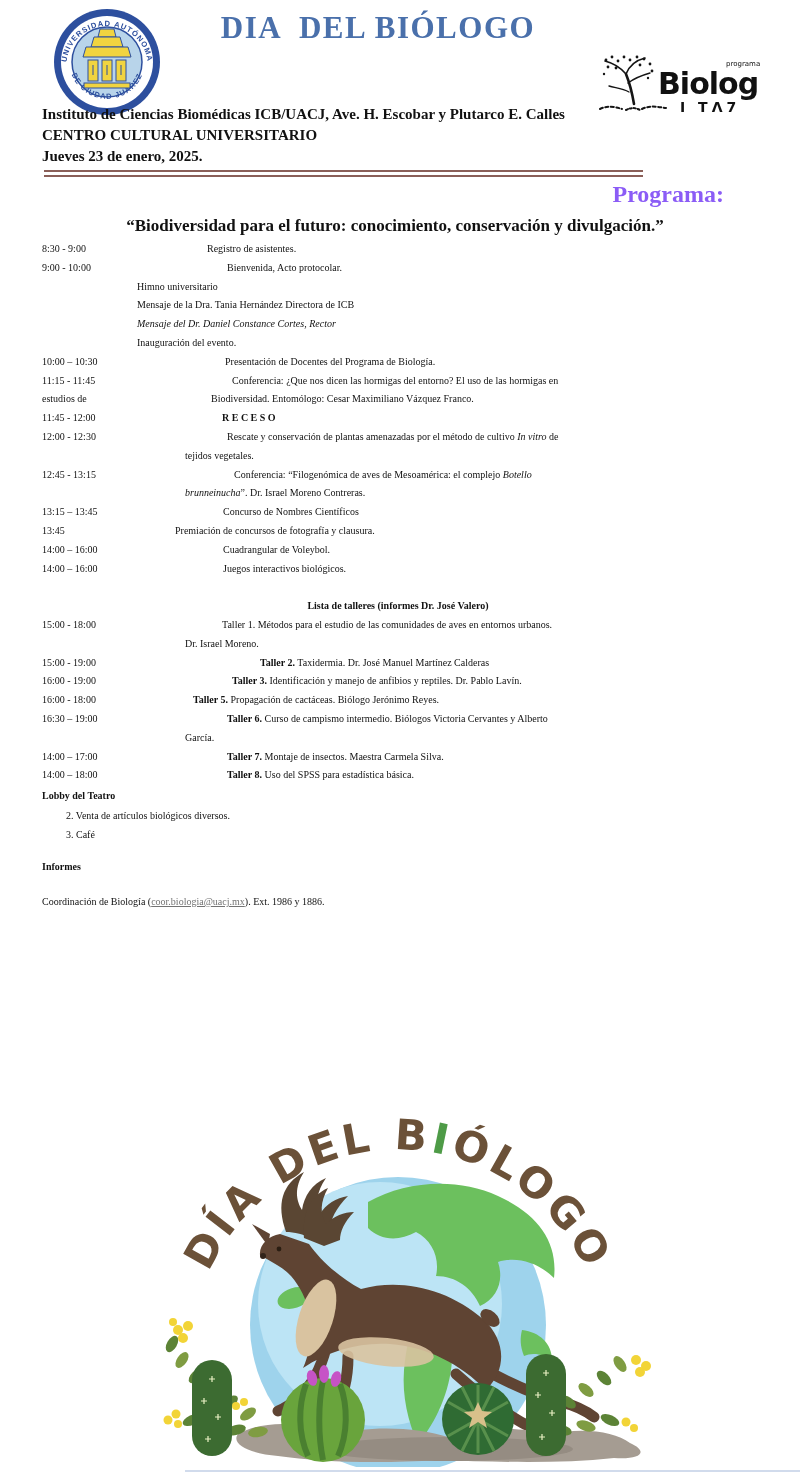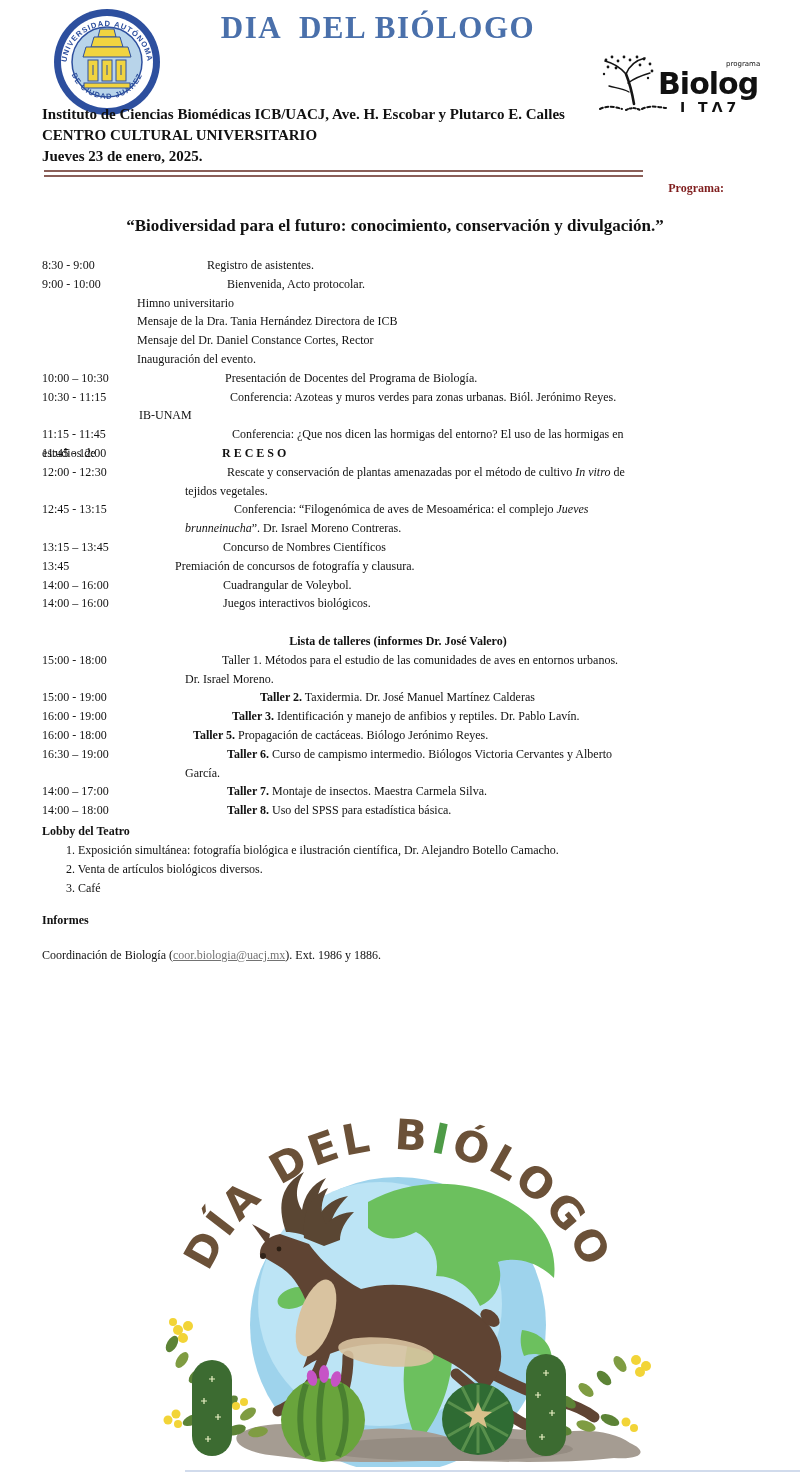--- a/index.html
+++ b/index.html
@@ -7,25 +7,25 @@
         font-family:"Liberation Serif",serif;color:#111;}
   
   .doc-title{position:absolute;top:10px;left:0;width:800px;text-align:center;
              transform:translateX(-22px);font-size:31px;font-weight:bold;
              color:#4a70ab;letter-spacing:1.5px;white-space:pre;}
   .seal{position:absolute;left:52px;top:5px;}
   .biolog{position:absolute;left:596px;top:52px;}
   .address{position:absolute;left:42px;top:104px;font-weight:bold;font-size:15px;line-height:21px;}
   .rule{position:absolute;left:44px;top:170px;width:599px;height:3px;
         border-top:2px solid #8a5f58;border-bottom:2px solid #8a5f58;}
-  .programa{position:absolute;top:181px;right:76px;font-size:12px;font-weight:bold;color:#7f1d1d;}
+  .programa{position:absolute;top:181px;right:76px;font-size:24px;font-weight:bold;color:#8b5cf6;}
   .quote{position:absolute;left:42px;top:216px;width:706px;text-align:center;
          font-size:17px;font-weight:bold;}
   
-  .schedule{position:absolute;left:42px;top:256px;width:712px;font-size:12px;line-height:18.8px;}
+  .schedule{position:absolute;left:42px;top:240px;width:712px;font-size:10px;line-height:18.8px;}
   .srow{position:relative;white-space:pre;min-height:18.8px;}
   .srow .time{position:absolute;left:0;top:0;width:130px;text-indent:0;white-space:pre-line;}
   .srow.center{text-align:center;padding-left:0 !important;text-indent:0 !important;font-weight:bold;}
   .srow.spacer{height:18.8px;}
   .lobby-title{font-weight:bold;margin-top:2px;}
   .lobby-item{padding-left:24px;white-space:pre;line-height:19px;}
   .informes-title{font-weight:bold;margin-top:13px;line-height:19px;}
   .contact{margin-top:16px;line-height:19px;white-space:pre;}
   .contact a{color:#737373;}
   
@@ -109,43 +109,41 @@
   <div class="programa">Programa:</div>
 
   <div class="quote">“Biodiversidad para el futuro: conocimiento, conservación y divulgación.”</div>
 
   <div class="schedule" id="schedule">
 
   <div class="srow" style="padding-left: 165px; text-indent: 0px;"><span class="time">8:30 - 9:00</span><span>Registro de asistentes.</span></div>
       <div class="srow" style="padding-left: 185px; text-indent: 0px;"><span class="time">9:00 - 10:00</span><span>Bienvenida, Acto protocolar.</span></div>
       <div class="srow" style="padding-left: 95px; text-indent: 0px;"><span>Himno universitario</span></div>
       <div class="srow" style="padding-left: 95px; text-indent: 0px;"><span>Mensaje de la Dra. Tania Hernández Directora de ICB</span></div>
-      <div class="srow" style="padding-left: 95px; text-indent: 0px;"><span>Mensaje del Dr. Daniel Constance Cortes, Rector</span></div>
+      <div class="srow" style="padding-left: 95px; text-indent: 0px; font-style: italic;"><span>Mensaje del Dr. Daniel Constance Cortes, Rector</span></div>
       <div class="srow" style="padding-left: 95px; text-indent: 0px;"><span>Inauguración del evento.</span></div>
       <div class="srow" style="padding-left: 183px; text-indent: 0px;"><span class="time">10:00 – 10:30</span><span>Presentación de Docentes del Programa de Biología.</span></div>
-      <div class="srow" style="padding-left: 97px; text-indent: 91px;"><span class="time">10:30 - 11:15</span><span>Conferencia: Azoteas y muros verdes para zonas urbanas. Biól. Jerónimo Reyes.</span><br><span>IB-UNAM</span></div>
-      <div class="srow" style="padding-left: 169px; text-indent: 21px;"><span class="time">11:15 - 11:45<br>estudios de</span><span>Conferencia: ¿Que nos dicen las hormigas del entorno? El uso de las hormigas en</span><br></div>
+      <div class="srow" style="padding-left: 169px; text-indent: 21px;"><span class="time">11:15 - 11:45<br>estudios de</span><span>Conferencia: ¿Que nos dicen las hormigas del entorno? El uso de las hormigas en</span><br><span>Biodiversidad. Entomólogo: Cesar Maximiliano Vázquez Franco.</span></div>
       <div class="srow" style="padding-left: 180px; text-indent: 0px;"><span class="time">11:45 - 12:00</span><span style="font-weight: bold;">R E C E S O</span></div>
       <div class="srow" style="padding-left: 143px; text-indent: 42px;"><span class="time">12:00 - 12:30</span><span>Rescate y conservación de plantas amenazadas por el método de cultivo </span><span style="font-style: italic;">In vitro</span><span> de</span><br><span>tejidos vegetales.</span></div>
-      <div class="srow" style="padding-left: 143px; text-indent: 49px;"><span class="time">12:45  -  13:15</span><span>Conferencia: “Filogenómica de aves de Mesoamérica: el complejo </span><span style="font-style: italic;">Jueves</span><br><span style="font-style: italic;">brunneinucha</span><span>”. Dr. Israel Moreno Contreras.</span></div>
+      <div class="srow" style="padding-left: 143px; text-indent: 49px;"><span class="time">12:45  -  13:15</span><span>Conferencia: “Filogenómica de aves de Mesoamérica: el complejo </span><span style="font-style: italic;">Botello</span><br><span style="font-style: italic;">brunneinucha</span><span>”. Dr. Israel Moreno Contreras.</span></div>
       <div class="srow" style="padding-left: 181px; text-indent: 0px;"><span class="time">13:15 – 13:45</span><span>Concurso de Nombres Científicos</span></div>
       <div class="srow" style="padding-left: 133px; text-indent: 0px;"><span class="time">13:45</span><span>Premiación de concursos de fotografía y clausura.</span></div>
       <div class="srow" style="padding-left: 181px; text-indent: 0px;"><span class="time">14:00 – 16:00</span><span>Cuadrangular de Voleybol.</span></div>
       <div class="srow" style="padding-left: 181px; text-indent: 0px;"><span class="time">14:00 – 16:00</span><span>Juegos interactivos biológicos.</span></div>
       <div class="srow spacer"></div>
       <div class="srow center"><span style="font-weight: bold;">Lista de talleres (informes Dr. José Valero)</span></div>
       <div class="srow" style="padding-left: 143px; text-indent: 37px;"><span class="time">15:00 - 18:00</span><span style="font-weight: normal;">Taller 1.</span><span> Métodos para el estudio de las comunidades de aves en entornos urbanos.</span><br><span>Dr. Israel Moreno.</span></div>
       <div class="srow" style="padding-left: 218px; text-indent: 0px;"><span class="time">15:00 - 19:00</span><span style="font-weight: bold;">Taller 2.</span><span> Taxidermia. Dr. José Manuel Martínez Calderas</span></div>
       <div class="srow" style="padding-left: 190px; text-indent: 0px;"><span class="time">16:00 - 19:00</span><span style="font-weight: bold;">Taller 3.</span><span> Identificación y manejo de anfibios y reptiles. Dr. Pablo Lavín.</span></div>
       <div class="srow" style="padding-left: 151px; text-indent: 0px;"><span class="time">16:00 - 18:00</span><span style="font-weight: bold;">Taller 5.</span><span> Propagación de cactáceas. Biólogo Jerónimo Reyes.</span></div>
       <div class="srow" style="padding-left: 143px; text-indent: 42px;"><span class="time">16:30 – 19:00</span><span style="font-weight: bold;">Taller 6.</span><span> Curso de campismo intermedio. Biólogos Victoria Cervantes y Alberto</span><br><span>García.</span></div>
       <div class="srow" style="padding-left: 185px; text-indent: 0px;"><span class="time">14:00 – 17:00</span><span style="font-weight: bold;">Taller 7.</span><span> Montaje de insectos. Maestra Carmela Silva.</span></div>
       <div class="srow" style="padding-left: 185px; text-indent: 0px;"><span class="time">14:00 – 18:00</span><span style="font-weight: bold;">Taller 8.</span><span> Uso del SPSS para estadística básica.</span></div>
       <div class="lobby-title">Lobby del Teatro</div>
-      <div class="lobby-item">1. Exposición simultánea: fotografía biológica e ilustración científica, Dr. Alejandro Botello Camacho.</div>
       <div class="lobby-item">2. Venta de artículos biológicos diversos.</div>
       <div class="lobby-item">3. Café</div>
       <div class="informes-title">Informes</div>
       <div class="contact"><span>Coordinación de Biología (</span><a href="#">coor.biologia@uacj.mx</a><span>). Ext. 1986 y 1886.</span></div>
     </div>
 
   <svg class="footer-art" width="560" height="375" viewBox="0 0 560 375">
     <defs>
         <path id="titleArc" d="M 85 195 A 207 207 0 0 1 475 195" fill="none"></path>
       </defs>

